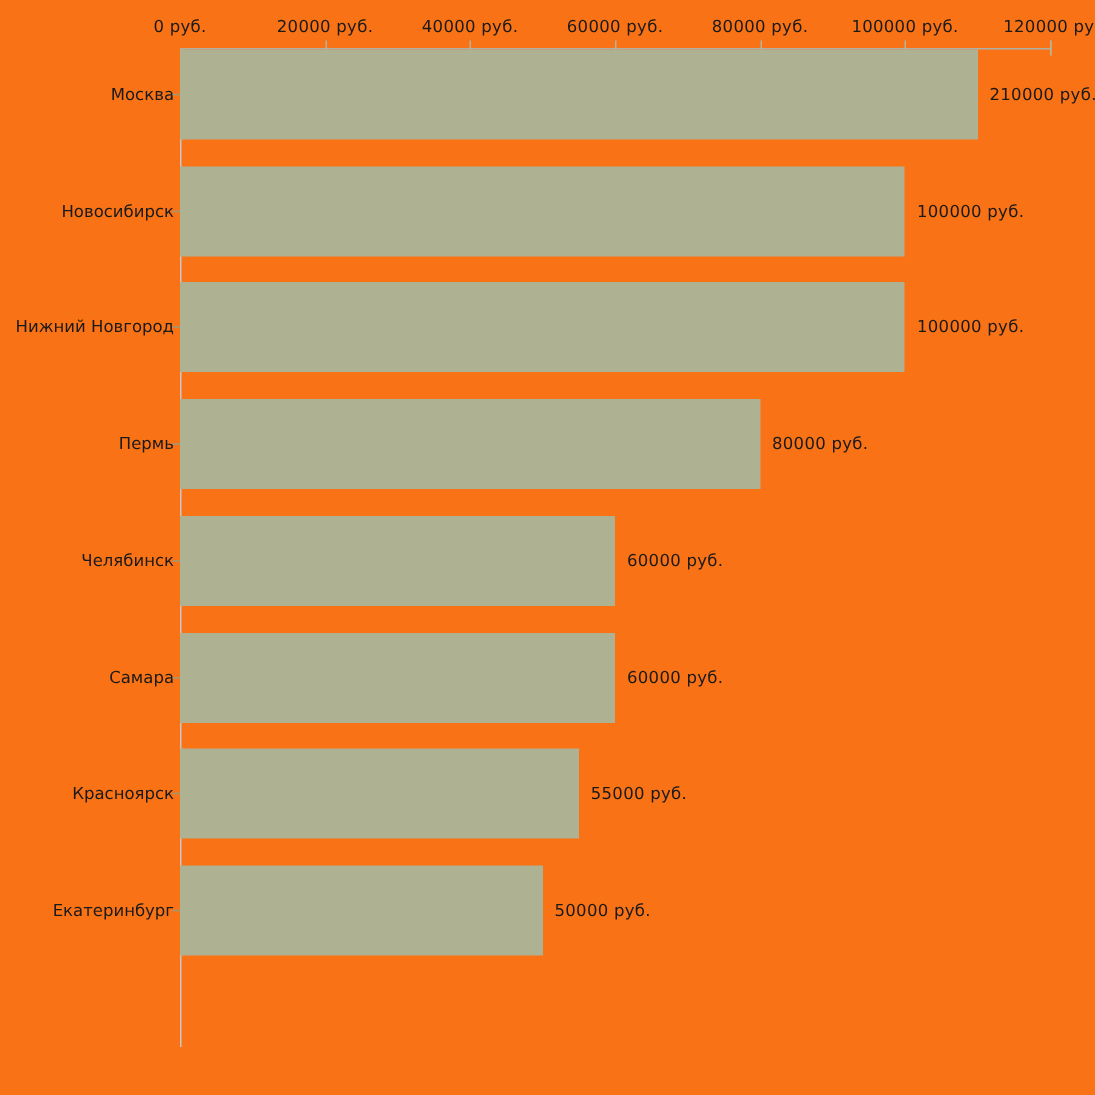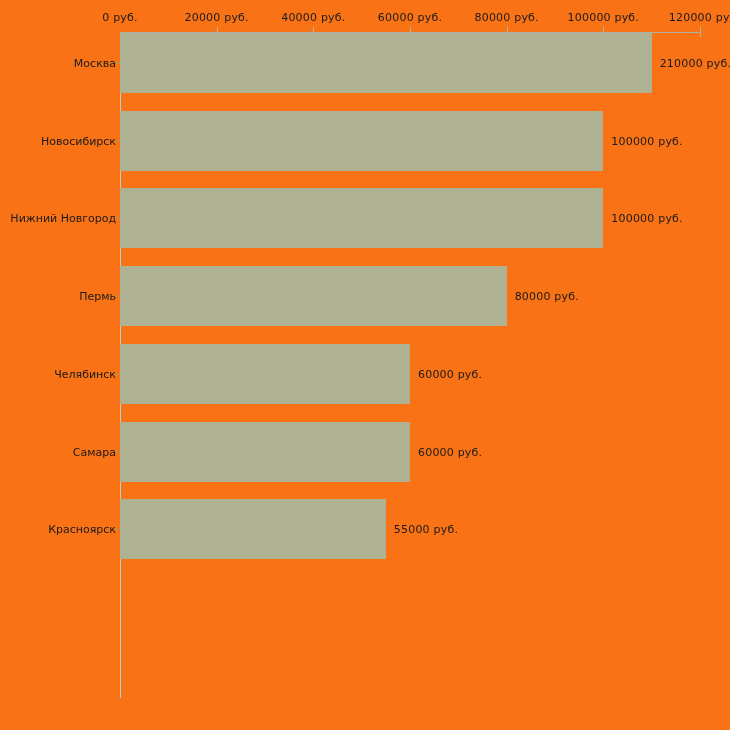--- a/index.html
+++ b/index.html
@@ -184,15 +184,21 @@
         <div class="bar-category-tick"></div>
         <div class="bar-rect" style="width: 290px; background: rgb(174, 178, 146);"></div>
         <div class="bar-value-label" style="left: 418px;">60000 руб.</div>
       </div>
       <div class="bar-row" style="top: 499.2px; height: 60px;">
         <div class="bar-category-label">Красноярск</div>
         <div class="bar-category-tick"></div>
         <div class="bar-rect" style="width: 265.833px; background: rgb(174, 178, 146);"></div>
         <div class="bar-value-label" style="left: 393.833px;">55000 руб.</div>
       </div>
+      <div class="bar-row" style="top: 576.9px; height: 60px;">
+        <div class="bar-category-label">Екатеринбург</div>
+        <div class="bar-category-tick"></div>
+        <div class="bar-rect" style="width: 241.667px; background: rgb(174, 178, 146);"></div>
+        <div class="bar-value-label" style="left: 369.667px;">50000 руб.</div>
+      </div>
     </div>
 
 </div>
 
 </body></html>

